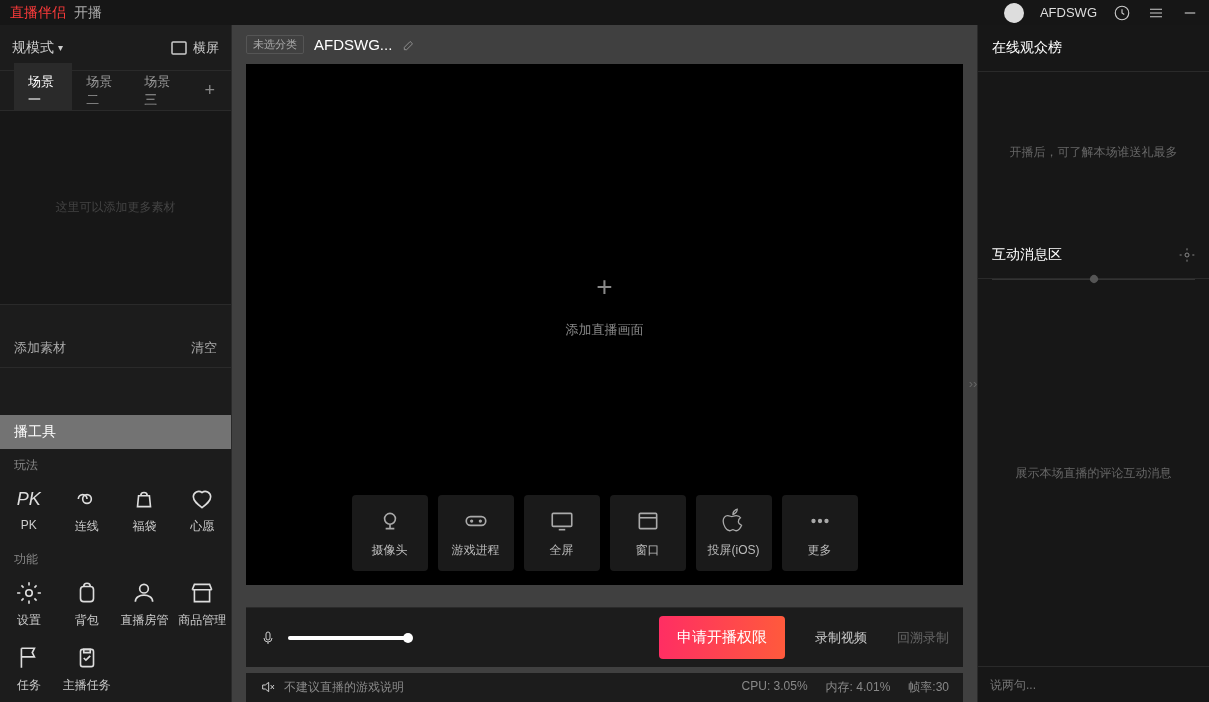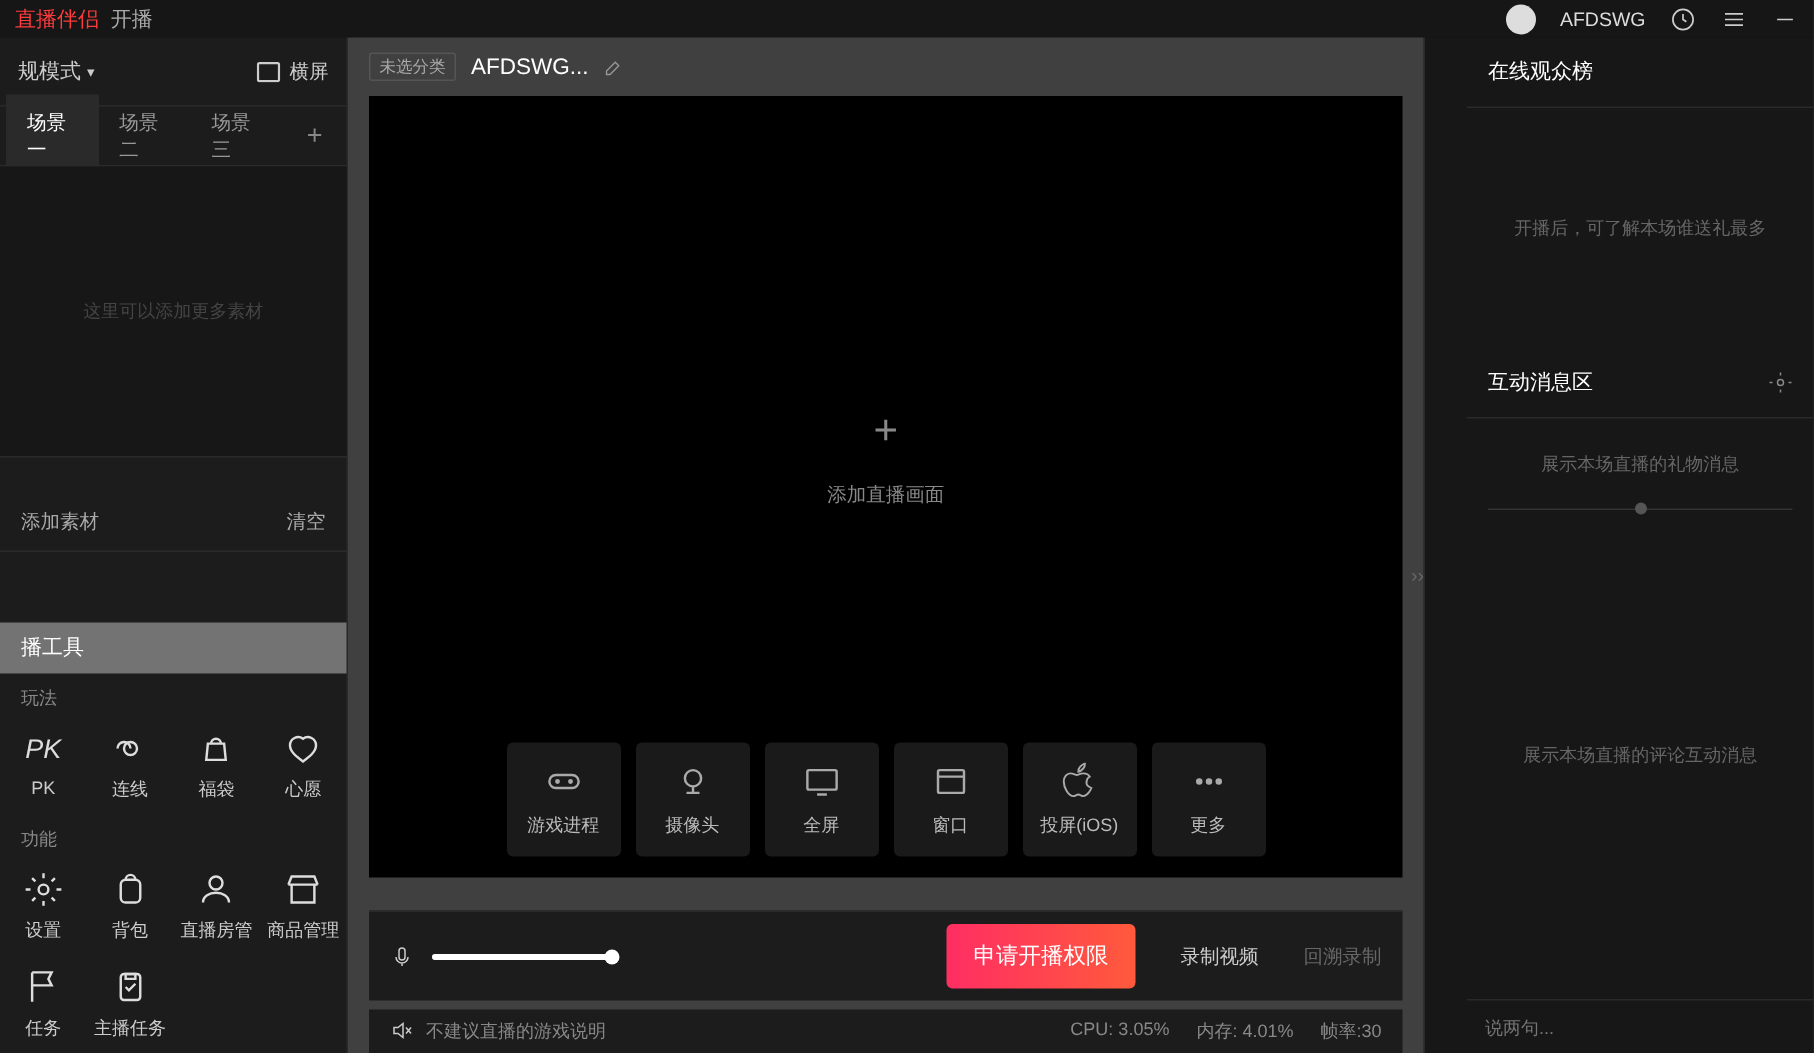--- a/index.html
+++ b/index.html
@@ -45,21 +45,21 @@
   justify-content: space-between;
   padding: 0 12px;
   border-bottom: 1px solid #2a2a2a;
 }
 .mode-select { display: flex; align-items: center; gap: 4px; cursor: pointer; font-size: 14px; }
 .landscape { display: flex; align-items: center; gap: 6px; cursor: pointer; }
 .scene-tabs {
   height: 40px;
   display: flex;
   align-items: center;
-  padding: 0 0 0 4px;
+  padding: 0 0 0 14px;
   gap: 0;
   border-bottom: 1px solid #2a2a2a;
 }
 .scene-tab { padding: 10px 14px; cursor: pointer; color: #999; }
 .scene-tab.active { color: #fff; background: #2a2a2a; }
 .scene-add { margin-left: auto; padding: 0 16px; color: #888; font-size: 18px; cursor: pointer; }
 .scene-body { flex: 1; display: flex; align-items: center; justify-content: center; color: #444; font-size: 12px; background: #171717; min-height: 150px; }
 .material-bar {
   display: flex;
   justify-content: space-between;
@@ -184,26 +184,25 @@
   font-size: 12px;
   color: #888;
   background: #1c1c1c;
   margin: 6px 14px 0;
 }
 .stats { display: flex; gap: 18px; }
 .status-left { display: flex; align-items: flex-start; gap: 8px; cursor: pointer; }
 
 
 .right-panel {
-  width: 260px;
+  width: 232px;
   background: #171717;
   display: flex;
   flex-direction: column;
   border-left: 1px solid #2a2a2a;
-  padding-left: 28px;
 }
 .r-head {
   padding: 14px 14px;
   border-bottom: 1px solid #2a2a2a;
   font-size: 14px;
   color: #fff;
   display: flex;
   justify-content: space-between;
   align-items: center;
 }
@@ -389,32 +388,32 @@
           </svg>
       </div>
       <div class="preview">
         <div class="add-center">
           <div class="plus-big">+</div>
           <span>添加直播画面</span>
         </div>
         <div class="source-bar">
           <div class="source">
             <svg viewBox="0 0 24 24">
+                <circle cx="12" cy="10" r="5" stroke-width="1.5"></circle>
+                <path d="M12 15v4M8 19h8" stroke-width="1.5"></path>
+              </svg>
+            <span>摄像头</span>
+          </div>
+          <div class="source">
+            <svg viewBox="0 0 24 24">
                 <rect x="3" y="8" width="18" height="8" rx="4" stroke-width="1.5"></rect>
                 <circle cx="16" cy="12" r="1" fill="#aaa"></circle>
                 <circle cx="8" cy="12" r="1" fill="#aaa"></circle>
               </svg>
             <span>游戏进程</span>
-          </div>
-          <div class="source">
-            <svg viewBox="0 0 24 24">
-                <circle cx="12" cy="10" r="5" stroke-width="1.5"></circle>
-                <path d="M12 15v4M8 19h8" stroke-width="1.5"></path>
-              </svg>
-            <span>摄像头</span>
           </div>
           <div class="source">
             <svg viewBox="0 0 24 24">
                 <rect x="3" y="5" width="18" height="12" rx="1" stroke-width="1.5"></rect>
                 <path d="M9 20h6" stroke-width="1.5"></path>
               </svg>
             <span>全屏</span>
           </div>
           <div class="source">
             <svg viewBox="0 0 24 24">
@@ -485,20 +484,19 @@
       <span>在线观众榜</span>
     </div>
     <div class="r-body" style="flex:0 0 160px">开播后，可了解本场谁送礼最多</div>
     <div class="r-head">
       <span>互动消息区</span>
       <svg width="16" height="16" viewBox="0 0 24 24" style="stroke:#888;fill:none">
           <circle cx="12" cy="12" r="3" stroke-width="1.5"></circle>
           <path d="M12 2v3M12 19v3M4 12H1M23 12h-3" stroke-width="1.5"></path>
         </svg>
     </div>
-    <div class="r-body" style="flex:0 0 60px">展示本场直播的礼物消息</div>
     <div class="r-divider"></div>
     <div class="r-body">展示本场直播的评论互动消息</div>
     <div class="chat-input">
       <input type="text" placeholder="说两句..." style="">
     </div>
   </div>
 </div>
 
 </body></html>

